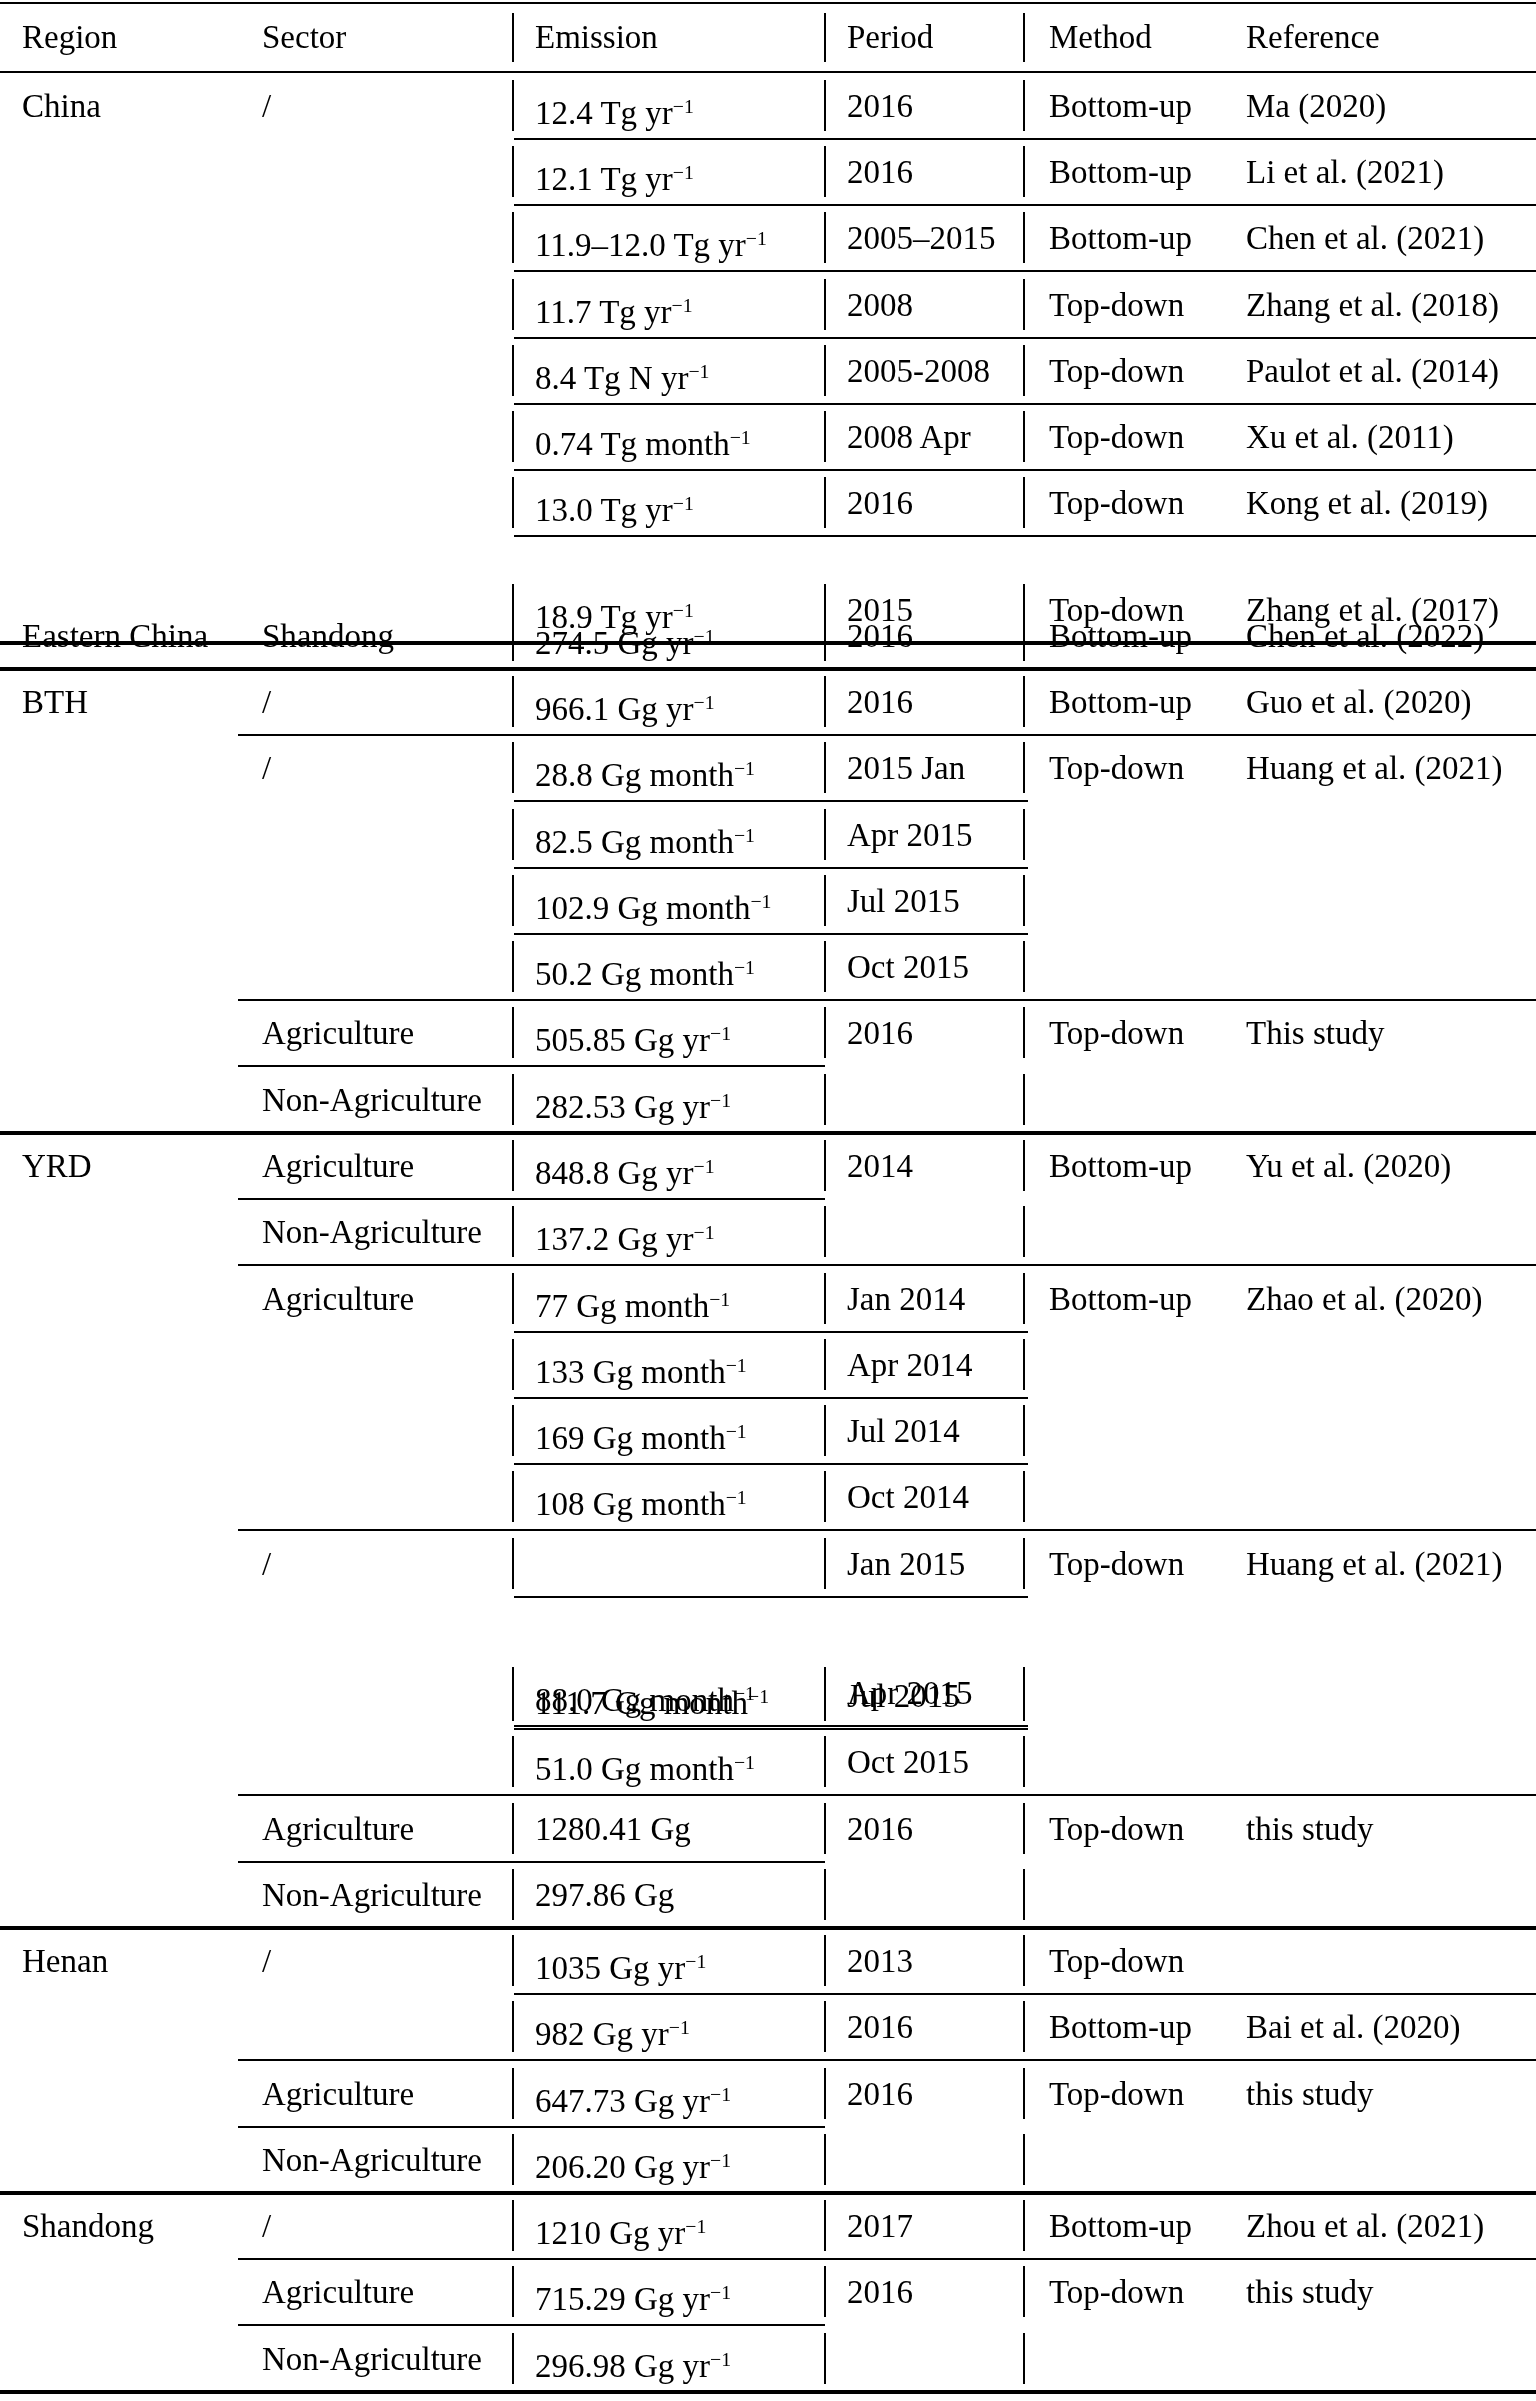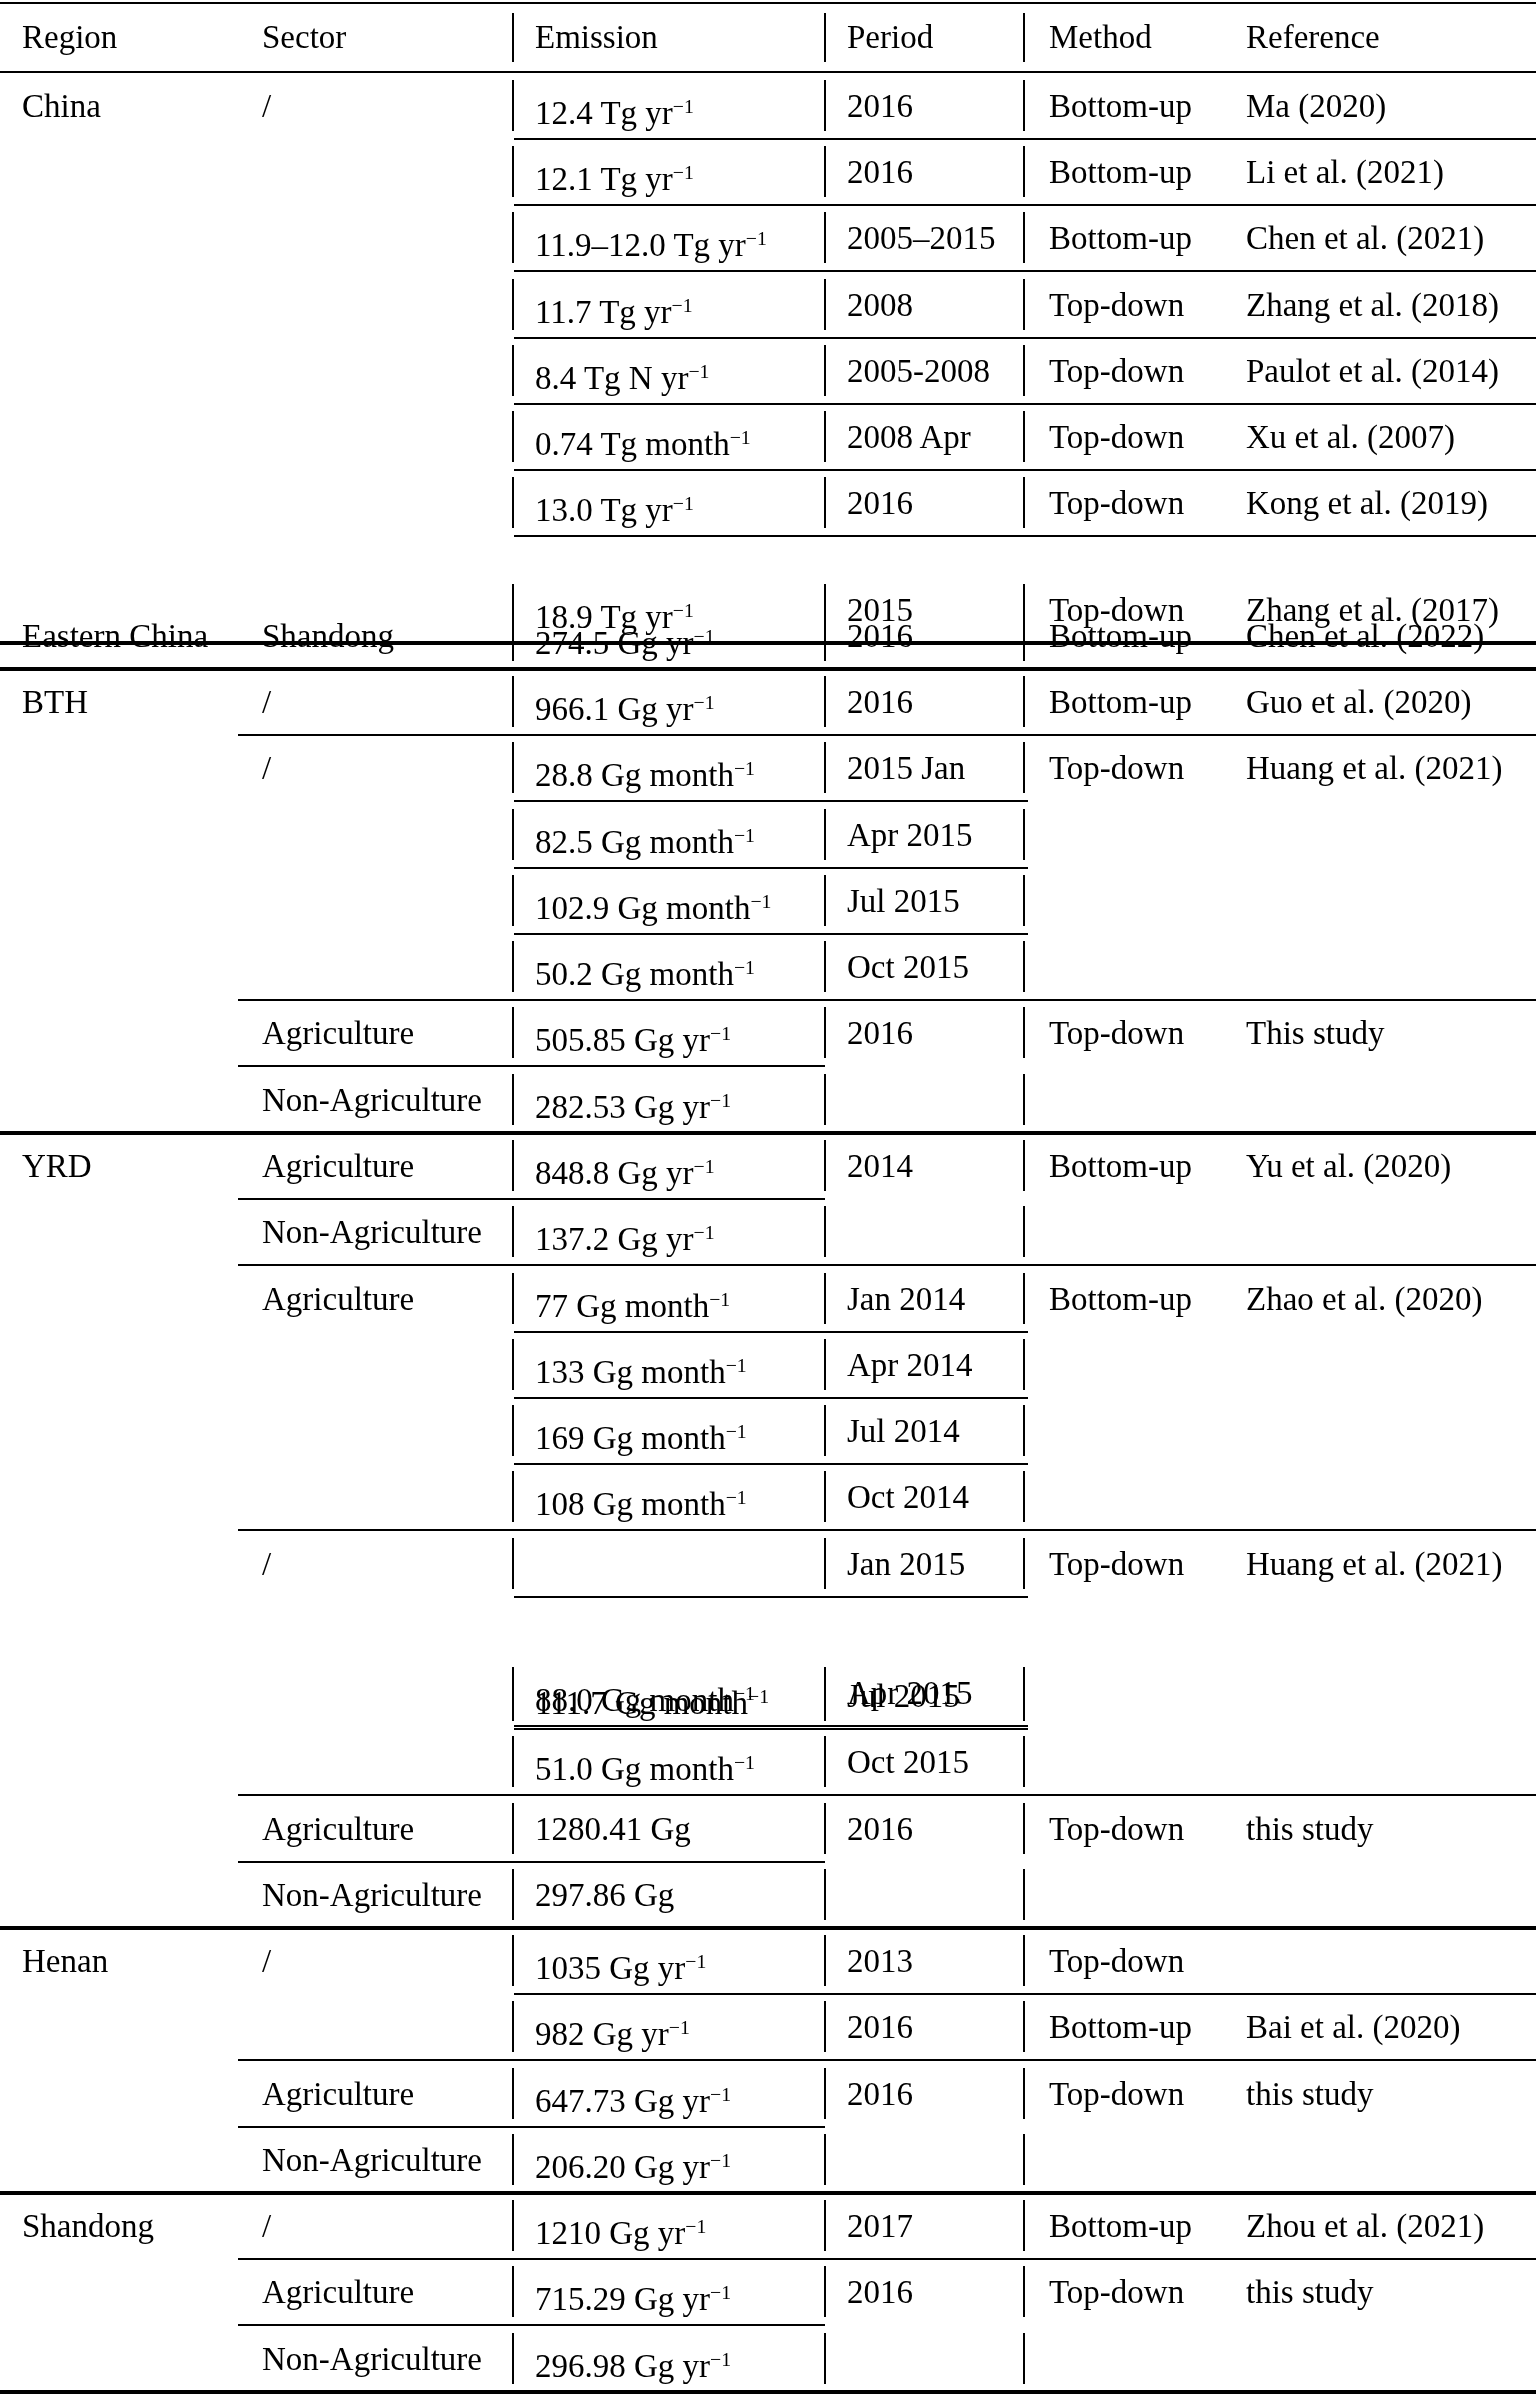--- a/index.html
+++ b/index.html
@@ -95,21 +95,21 @@
         <span class="cell c-reference">Paulot et al. (2014)</span>
         <span class="vbar" style="left: 512px; top: 7.4px; height: 51px;"></span>
         <span class="vbar" style="left: 824px; top: 7.4px; height: 51px;"></span>
         <span class="vbar" style="left: 1023px; top: 7.4px; height: 51px;"></span>
         <div class="rule" style="left: 514px; width: 1022px; height: 1.9px; bottom: -0.9px;"></div>
       </div>
       <div class="row" style="top: 404px; height: 66px;">
         <span class="cell c-emission">0.74 Tg month<span class="sup">−1</span></span>
         <span class="cell c-period">2008 Apr</span>
         <span class="cell c-method">Top-down</span>
-        <span class="cell c-reference">Xu et al. (2007)</span>
+        <span class="cell c-reference">Xu et al. (2011)</span>
         <span class="vbar" style="left: 512px; top: 7.4px; height: 51px;"></span>
         <span class="vbar" style="left: 824px; top: 7.4px; height: 51px;"></span>
         <span class="vbar" style="left: 1023px; top: 7.4px; height: 51px;"></span>
         <div class="rule" style="left: 514px; width: 1022px; height: 1.9px; bottom: -0.9px;"></div>
       </div>
       <div class="row" style="top: 470px; height: 66px;">
         <span class="cell c-emission">13.0 Tg yr<span class="sup">−1</span></span>
         <span class="cell c-period">2016</span>
         <span class="cell c-method">Top-down</span>
         <span class="cell c-reference">Kong et al. (2019)</span>

